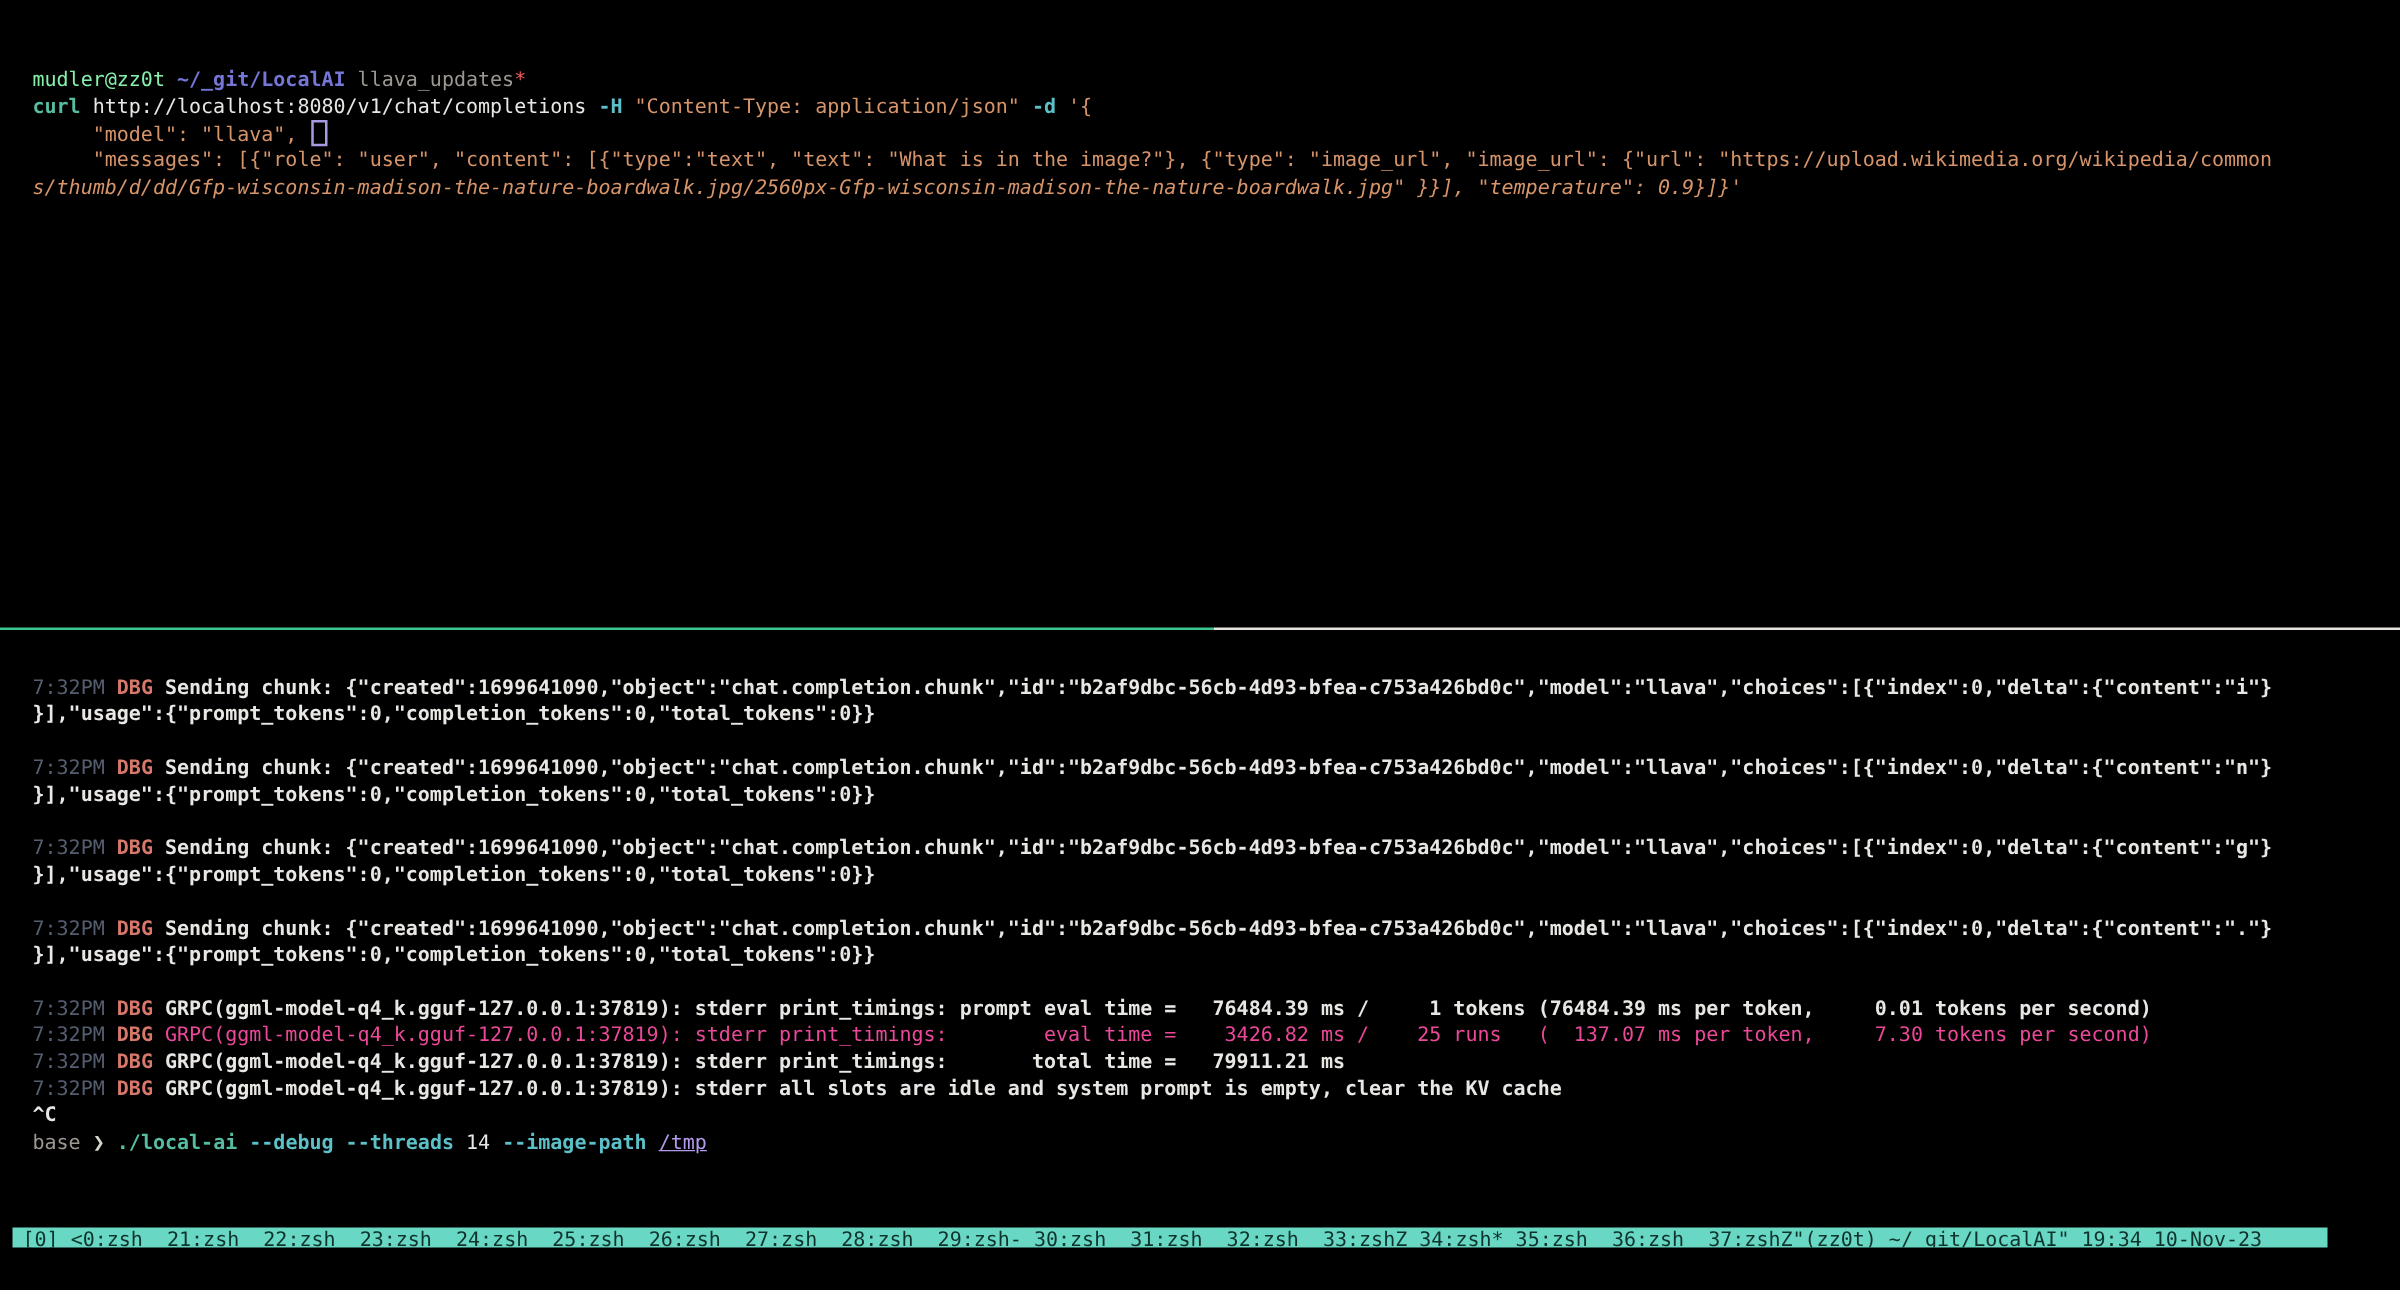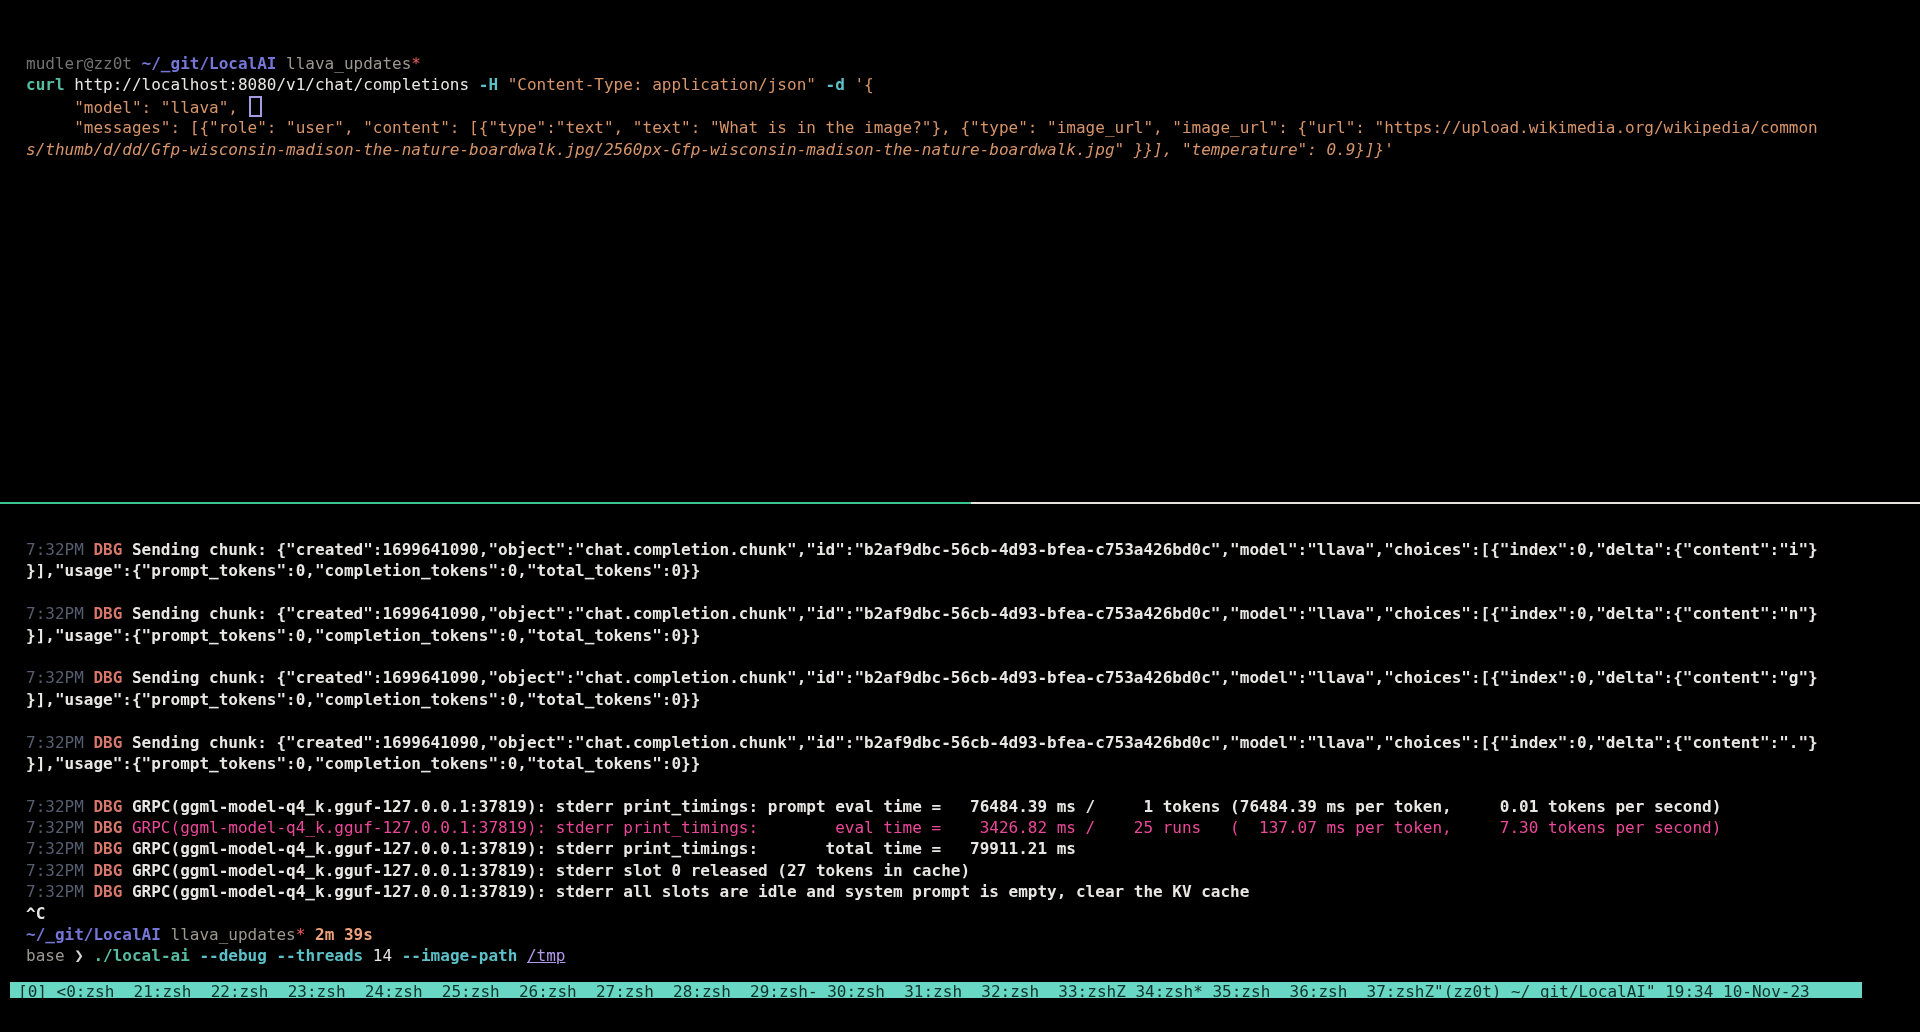--- a/index.html
+++ b/index.html
@@ -14,21 +14,21 @@
   .split-right{display:inline-block;width:949px;height:2px;vertical-align:top;}
   .cursor-box{display:inline-block;width:9px;height:17px;border:2px solid;vertical-align:text-bottom;margin-left:1px;}
   .statusbar{position:absolute;left:10px;top:982px;width:1852px;height:16px;line-height:20px;padding-left:8px;box-sizing:border-box;overflow:hidden;}
   .statustext{white-space:pre;font-size:16px;}
 </style>
 </head>
 <body style="background: rgb(0, 0, 0);">
 
 <div class="screen" id="screen" style="background: rgb(0, 0, 0);">
   <div class="pane pane-top" id="pane-top">
-      <div class="row"><span style="color: #737373; margin-top: 10px;">mudler@zz0t </span><span style="color: rgb(118, 118, 215); font-weight: bold;">~/_git/LocalAI</span><span style="color: rgb(156, 152, 144);"> llava_updates</span><span style="color: rgb(238, 93, 93);">*</span></div>
+      <div class="row"><span style="color: #86efac; margin-top: 10px;">mudler@zz0t </span><span style="color: rgb(118, 118, 215); font-weight: bold;">~/_git/LocalAI</span><span style="color: rgb(156, 152, 144);"> llava_updates</span><span style="color: rgb(238, 93, 93);">*</span></div>
       <div class="row"><span style="color: rgb(86, 189, 162); font-weight: bold;">curl</span><span style="color: rgb(233, 231, 228);"> http://localhost:8080/v1/chat/completions </span><span style="color: rgb(92, 192, 200); font-weight: bold;">-H</span><span style="color: rgb(214, 148, 106);"> "Content-Type: application/json"</span><span style="color: rgb(92, 192, 200); font-weight: bold;"> -d</span><span style="color: rgb(214, 148, 106);"> '{</span></div>
       <div class="row"><span style="color: rgb(214, 148, 106);">     "model": "llava", </span><span class="cursor-box" style="border-color: rgb(168, 154, 224);"></span></div>
       <div class="row"><span style="color: rgb(214, 148, 106);">     "messages": [{"role": "user", "content": [{"type":"text", "text": "What is in the image?"}, {"type": "image_url", "image_url": {"url": "https://upload.wikimedia.org/wikipedia/common</span></div>
       <div class="row"><span style="color: rgb(214, 148, 106); font-style: italic;">s/thumb/d/dd/Gfp-wisconsin-madison-the-nature-boardwalk.jpg/2560px-Gfp-wisconsin-madison-the-nature-boardwalk.jpg" }}], "temperature": 0.9}]}'</span></div>
     </div>
   <div class="split">
     <div class="split-left" id="split-left" style="background: rgb(60, 196, 145);"></div><div class="split-right" id="split-right" style="background: rgb(230, 227, 223);"></div>
   </div>
   <div class="pane pane-bottom" id="pane-bottom">
       <div class="row"><span style="color: rgb(85, 94, 112);">7:32PM </span><span style="color: rgb(216, 120, 106); font-weight: bold;">DBG </span><span style="color: rgb(233, 231, 228); font-weight: bold;">Sending chunk: {"created":1699641090,"object":"chat.completion.chunk","id":"b2af9dbc-56cb-4d93-bfea-c753a426bd0c","model":"llava","choices":[{"index":0,"delta":{"content":"i"}</span></div>
@@ -39,22 +39,20 @@
       <div class="row">&nbsp;</div>
       <div class="row"><span style="color: rgb(85, 94, 112);">7:32PM </span><span style="color: rgb(216, 120, 106); font-weight: bold;">DBG </span><span style="color: rgb(233, 231, 228); font-weight: bold;">Sending chunk: {"created":1699641090,"object":"chat.completion.chunk","id":"b2af9dbc-56cb-4d93-bfea-c753a426bd0c","model":"llava","choices":[{"index":0,"delta":{"content":"g"}</span></div>
       <div class="row"><span style="color: rgb(233, 231, 228); font-weight: bold;">}],"usage":{"prompt_tokens":0,"completion_tokens":0,"total_tokens":0}}</span></div>
       <div class="row">&nbsp;</div>
       <div class="row"><span style="color: rgb(85, 94, 112);">7:32PM </span><span style="color: rgb(216, 120, 106); font-weight: bold;">DBG </span><span style="color: rgb(233, 231, 228); font-weight: bold;">Sending chunk: {"created":1699641090,"object":"chat.completion.chunk","id":"b2af9dbc-56cb-4d93-bfea-c753a426bd0c","model":"llava","choices":[{"index":0,"delta":{"content":"."}</span></div>
       <div class="row"><span style="color: rgb(233, 231, 228); font-weight: bold;">}],"usage":{"prompt_tokens":0,"completion_tokens":0,"total_tokens":0}}</span></div>
       <div class="row">&nbsp;</div>
       <div class="row"><span style="color: rgb(85, 94, 112);">7:32PM </span><span style="color: rgb(216, 120, 106); font-weight: bold;">DBG </span><span style="color: rgb(233, 231, 228); font-weight: bold;">GRPC(ggml-model-q4_k.gguf-127.0.0.1:37819): stderr print_timings: prompt eval time =   76484.39 ms /     1 tokens (76484.39 ms per token,     0.01 tokens per second)</span></div>
       <div class="row"><span style="color: rgb(85, 94, 112);">7:32PM </span><span style="color: rgb(216, 120, 106); font-weight: bold;">DBG </span><span style="color: #ec4899; font-weight: normal;">GRPC(ggml-model-q4_k.gguf-127.0.0.1:37819): stderr print_timings:        eval time =    3426.82 ms /    25 runs   (  137.07 ms per token,     7.30 tokens per second)</span></div>
       <div class="row"><span style="color: rgb(85, 94, 112);">7:32PM </span><span style="color: rgb(216, 120, 106); font-weight: bold;">DBG </span><span style="color: rgb(233, 231, 228); font-weight: bold;">GRPC(ggml-model-q4_k.gguf-127.0.0.1:37819): stderr print_timings:       total time =   79911.21 ms</span></div>
-      <div class="row"><span style="color: rgb(85, 94, 112);">7:32PM </span><span style="color: rgb(216, 120, 106); font-weight: bold;">DBG </span><span style="color: rgb(233, 231, 228); font-weight: bold;">GRPC(ggml-model-q4_k.gguf-127.0.0.1:37819): stderr slot 0 released (27 tokens in cache)</span></div>
       <div class="row"><span style="color: rgb(85, 94, 112);">7:32PM </span><span style="color: rgb(216, 120, 106); font-weight: bold;">DBG </span><span style="color: rgb(233, 231, 228); font-weight: bold;">GRPC(ggml-model-q4_k.gguf-127.0.0.1:37819): stderr all slots are idle and system prompt is empty, clear the KV cache</span></div>
       <div class="row"><span style="color: rgb(233, 231, 228); font-weight: bold;">^C</span></div>
-      <div class="row"><span style="color: rgb(118, 118, 215); font-weight: bold;">~/_git/LocalAI</span><span style="color: rgb(156, 152, 144);"> llava_updates</span><span style="color: rgb(238, 93, 93);">*</span><span style="color: rgb(239, 163, 124); font-weight: bold;"> 2m 39s</span></div>
       <div class="row"><span style="color: rgb(156, 152, 144);">base </span><span style="color: rgb(214, 211, 205);">❯</span><span style="color: rgb(86, 189, 162); font-weight: bold;"> ./local-ai</span><span style="color: rgb(92, 192, 200); font-weight: bold;"> --debug --threads</span><span style="color: rgb(233, 231, 228);"> 14</span><span style="color: rgb(92, 192, 200); font-weight: bold;"> --image-path</span><span style="color: rgb(233, 231, 228);"> </span><span style="color: rgb(180, 154, 234); text-decoration: underline;">/tmp</span></div>
     </div>
   <div class="statusbar" id="statusbar" style="background: rgb(104, 215, 195); color: rgb(14, 51, 44);">
     <span class="statustext">[0] &lt;0:zsh  21:zsh  22:zsh  23:zsh  24:zsh  25:zsh  26:zsh  27:zsh  28:zsh  29:zsh- 30:zsh  31:zsh  32:zsh  33:zshZ 34:zsh* 35:zsh  36:zsh  37:zshZ"(zz0t) ~/_git/LocalAI" 19:34 10-Nov-23</span>
   </div>
 </div>
 
 </body></html>

